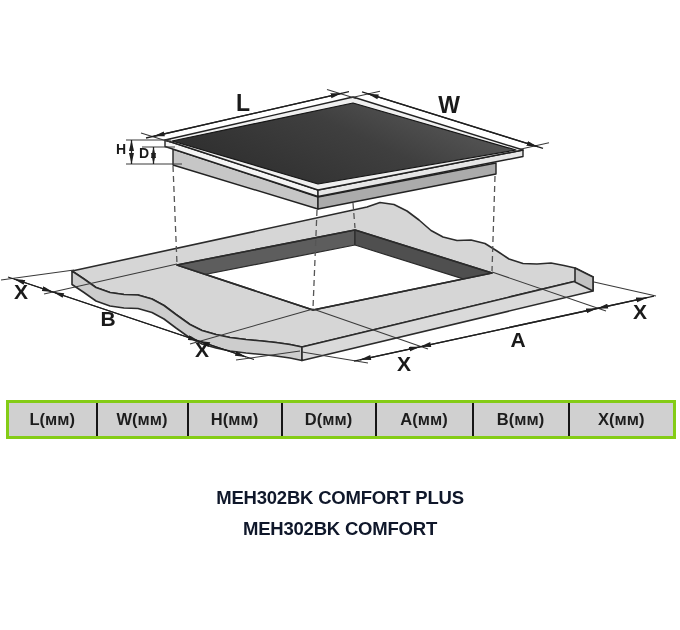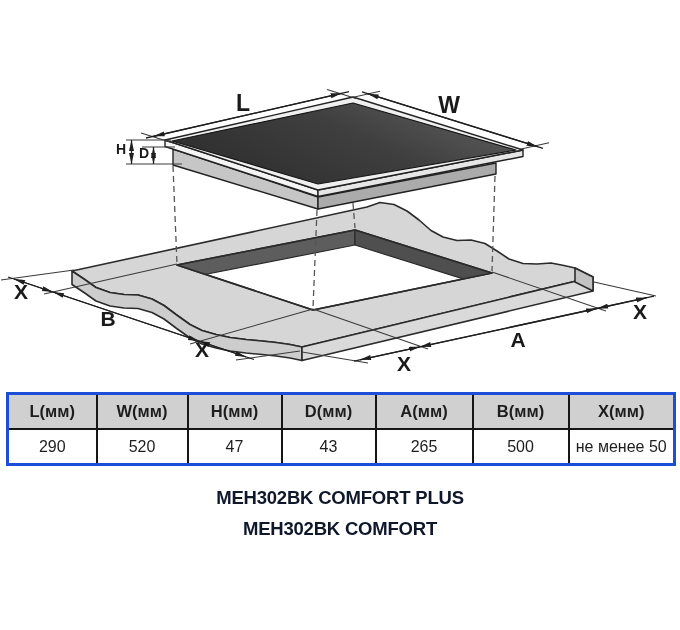--- a/index.html
+++ b/index.html
@@ -3,23 +3,23 @@
 <meta charset="utf-8">
 <style>
   html,body{margin:0;padding:0;}
   body{
     width:680px;height:630px;position:relative;background:#ffffff;
     font-family:"Liberation Sans", sans-serif;overflow:hidden;
   }
   #diagram{position:absolute;left:0;top:0;}
   .dimtext{font-family:"Liberation Sans",sans-serif;font-weight:bold;fill:#1a1a1a;}
   table.dims{
-    position:absolute;left:6px;top:392px;width:668px;
+    position:absolute;left:6px;top:400px;width:668px;
     border-collapse:collapse;table-layout:fixed;
-    border:3px solid #1d4ed8;
+    border:3px solid #84cc16;
     padding-left:12px;
   }
   table.dims th,table.dims td{
     border:2px solid #161616;text-align:center;vertical-align:middle;
     height:33px;padding:0;color:#1d1d1d;white-space:nowrap;
   }
   table.dims th{background:#d0d0d0;font-size:16.5px;font-weight:bold;}
   table.dims td{background:#ffffff;font-size:16px;font-weight:normal;}
   .model{
     position:absolute;left:0;width:680px;text-align:center;
@@ -159,26 +159,17 @@
   <tbody>
   <tr>
     <th>L(мм)</th>
     <th>W(мм)</th>
     <th>H(мм)</th>
     <th>D(мм)</th>
     <th>A(мм)</th>
     <th>B(мм)</th>
     <th>X(мм)</th>
   </tr>
-  <tr>
-    <td>290</td>
-    <td>520</td>
-    <td>47</td>
-    <td>43</td>
-    <td>265</td>
-    <td>500</td>
-    <td>не менее 50</td>
-  </tr>
   </tbody>
 </table>
 
 <div id="model-1" class="model">MEH302BK COMFORT PLUS</div>
 <div id="model-2" class="model">MEH302BK COMFORT</div>
 
 </body></html>

